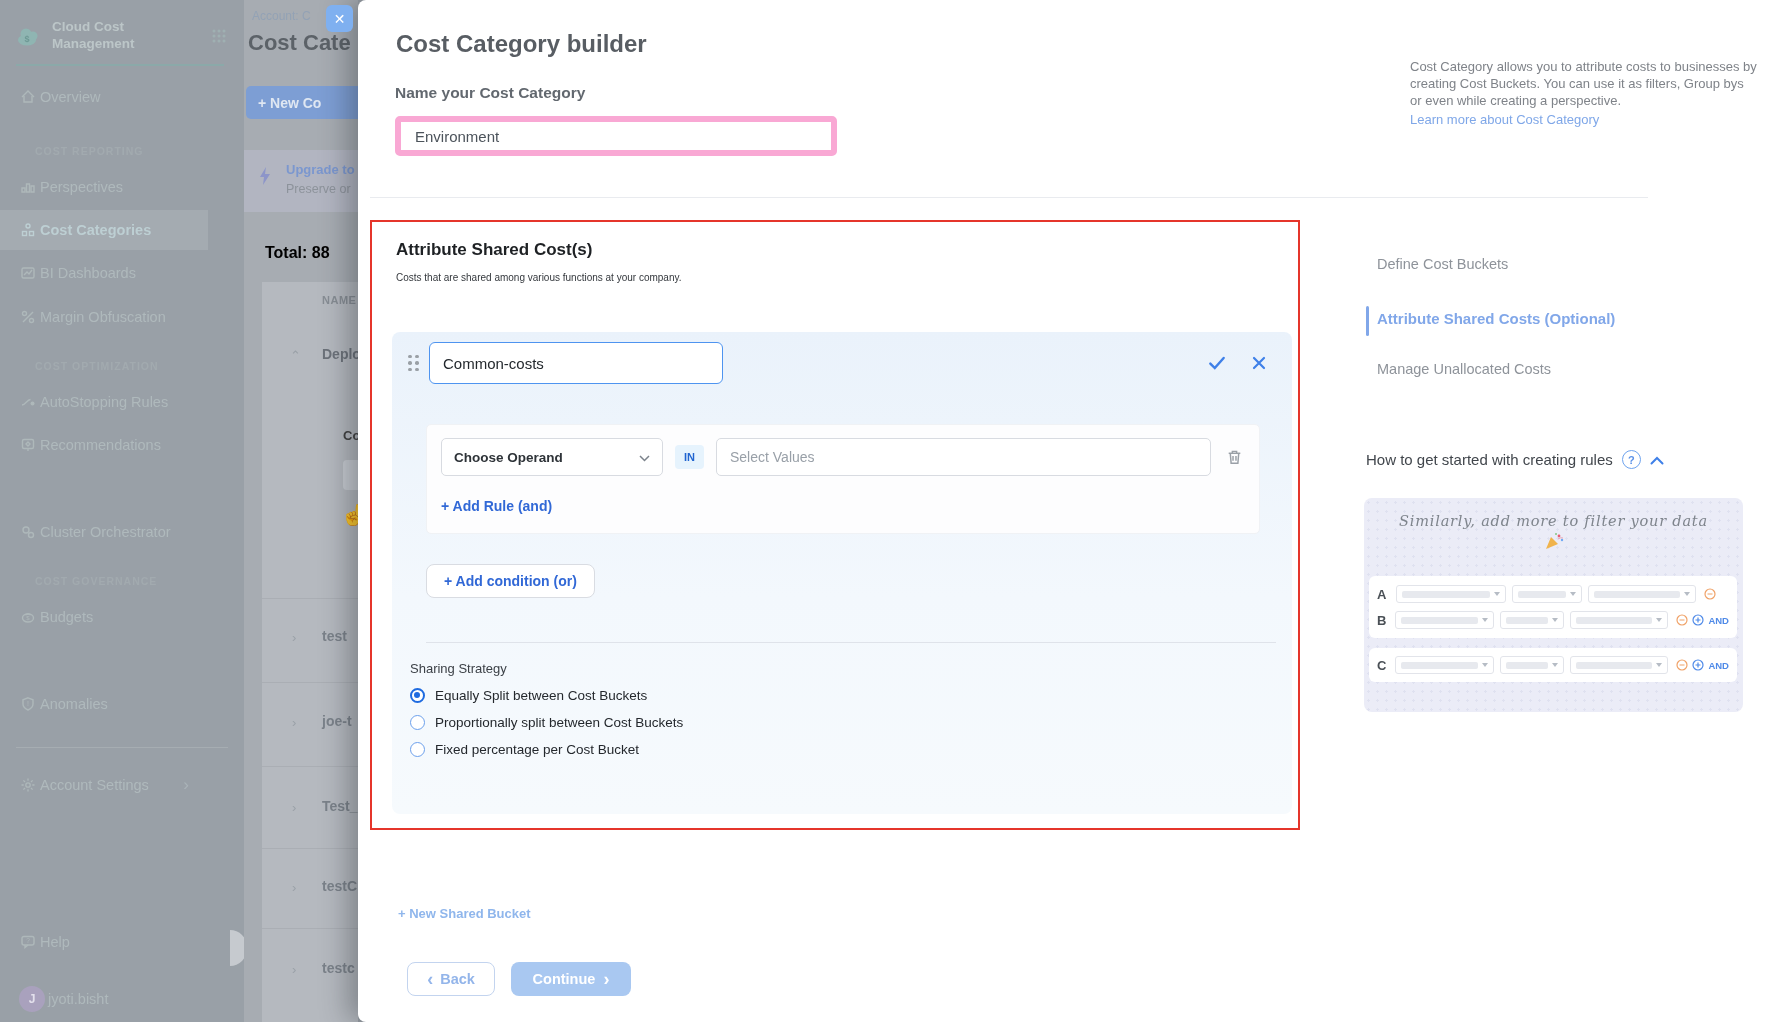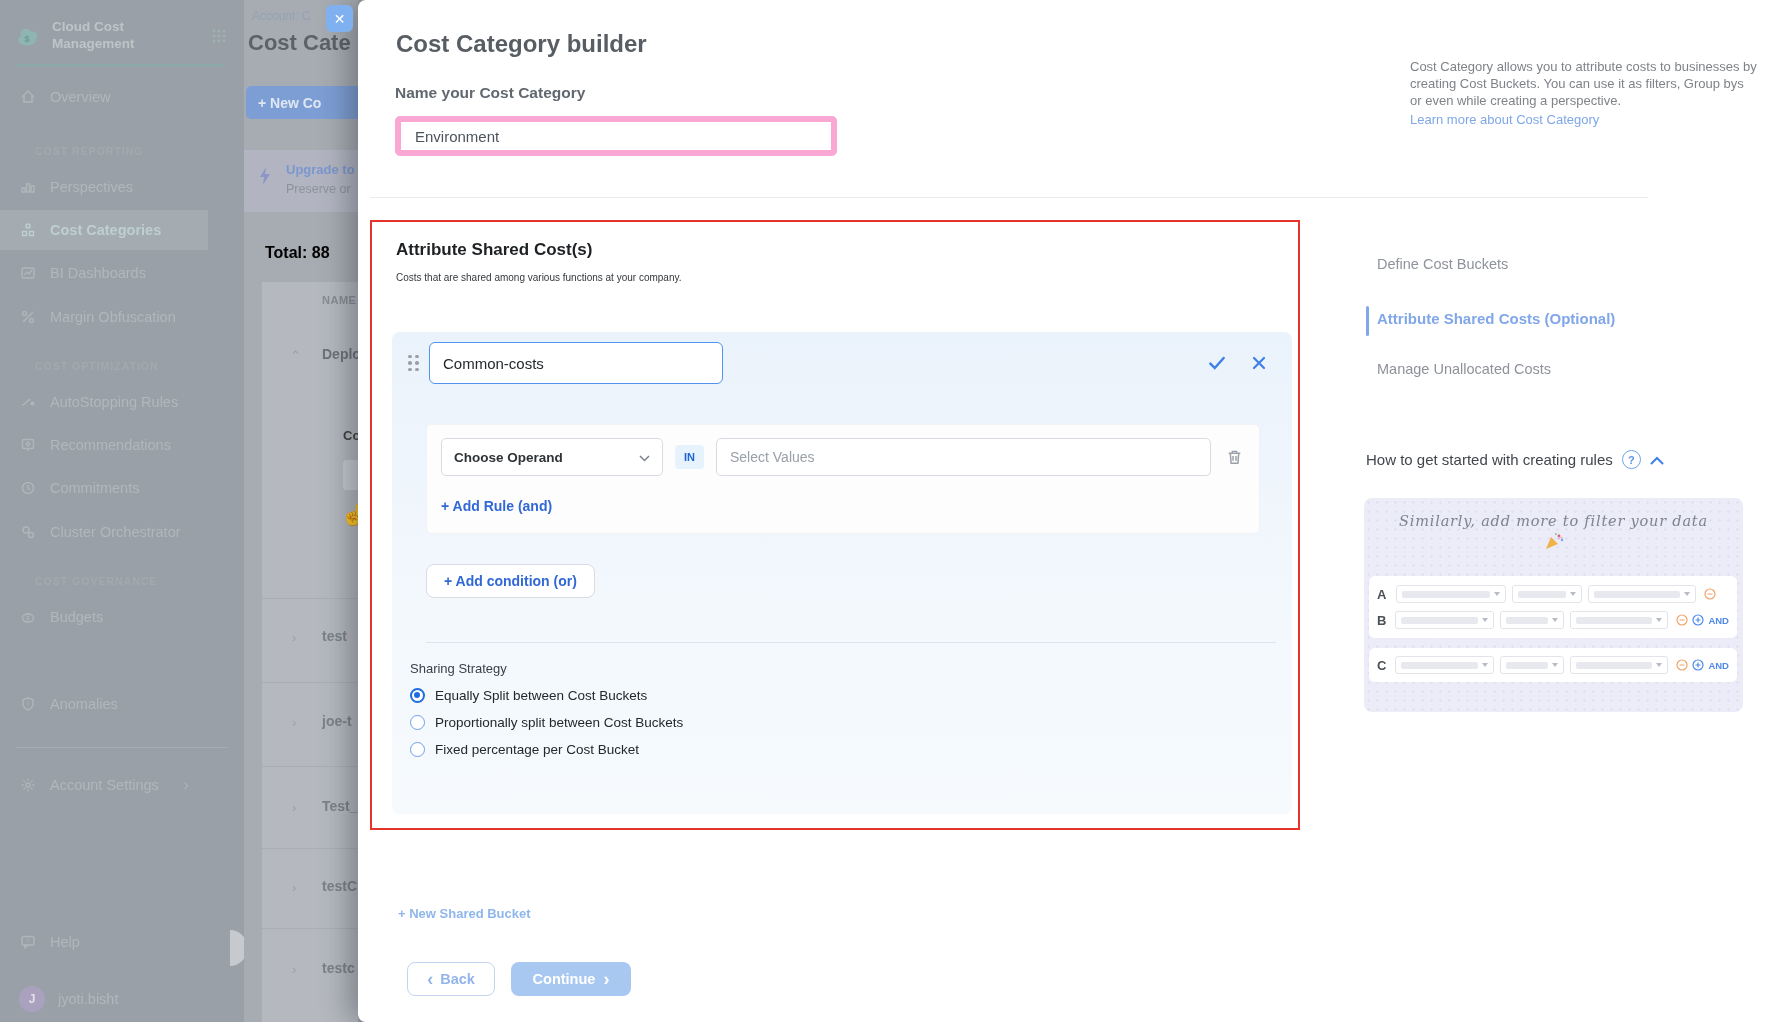--- a/index.html
+++ b/index.html
@@ -4,21 +4,21 @@
 <style>
   * { margin:0; padding:0; box-sizing:border-box; }
   html,body { width:1778px; height:1022px; font-family:"Liberation Sans", sans-serif; }
   .stage { position:relative; width:1778px; height:1022px; background:#9aa0a7; overflow:hidden; }
 
   
   .sidebar { position:absolute; left:0; top:0; width:244px; height:1022px; background:#99a0a7; }
   .brand { position:absolute; left:0; top:12px; width:244px; height:48px; display:flex; align-items:center; padding:0 16px; gap:10px; }
   .brand-title { font-size:13.5px; font-weight:bold; color:#bcc6c8; line-height:1.25; flex:1; }
   .brand-divider { position:absolute; left:16px; right:20px; top:64px; height:2px; background:#7fb0ac; opacity:.55; }
-  .nav-item { position:absolute; left:0; width:208px; height:40px; display:flex; align-items:center; gap:13px; padding:0 19px; color:#afb9bc; font-size:14.5px; }
+  .nav-item { position:absolute; left:0; width:208px; height:40px; display:flex; align-items:center; gap:3px; padding:0 19px; color:#afb9bc; font-size:14.5px; }
   .nav-item.active { background:#a4abb1; color:#bdcfd3; font-weight:bold; }
   .nav-sec { position:absolute; left:35px; font-size:10.5px; font-weight:bold; letter-spacing:1px; color:#a2aaaf; }
   .nicon { width:18px; height:18px; display:inline-flex; align-items:center; justify-content:center; flex-shrink:0; }
   .side-divider { position:absolute; left:16px; right:16px; top:747px; height:1px; background:#a6adb2; }
   .chev-right { margin-left:auto; color:#aab3b8; font-size:17px; }
   .avatar { width:26px; height:26px; border-radius:50%; background:#a9a1bd; color:#e3e0ec; font-size:12px; font-weight:bold; display:flex; align-items:center; justify-content:center; flex-shrink:0; }
   .collapse-notch { position:absolute; left:230px; top:930px; width:17px; height:36px; background:#c6cacf; border-radius:0 18px 18px 0; }
 
   
   .bg-page { position:absolute; left:244px; top:0; width:114px; height:1022px; background:#a7acb2; overflow:hidden; }
@@ -199,29 +199,20 @@
     <div class="nav-item" style="top:425px">
       <span class="nicon">
           <svg width="16" height="16" viewBox="0 0 16 16" fill="none" stroke="#aeb8ba" stroke-width="1.4">
             <rect x="2.5" y="2.5" width="11" height="9" rx="1.5"></rect>
             <path d="M8 5 l2 2 -2 2 -2-2 Z"></path>
             <path d="M8 11.5 v2.5"></path>
           </svg>
         </span>
       <span>Recommendations</span>
     </div>
-    <div class="nav-item" style="top:468px">
-      <span class="nicon">
-          <svg width="16" height="16" viewBox="0 0 16 16" fill="none" stroke="#aeb8ba" stroke-width="1.4">
-            <circle cx="8" cy="8" r="5.5"></circle>
-            <path d="M8 5 v3 l2.2 2"></path>
-          </svg>
-        </span>
-      <span>Commitments</span>
-    </div>
     <div class="nav-item" style="top:512px">
       <span class="nicon">
           <svg width="16" height="16" viewBox="0 0 16 16" fill="none" stroke="#aeb8ba" stroke-width="1.4">
             <circle cx="6" cy="6" r="3"></circle>
             <circle cx="11" cy="11" r="2.5"></circle>
           </svg>
         </span>
       <span>Cluster Orchestrator</span>
     </div>
 

